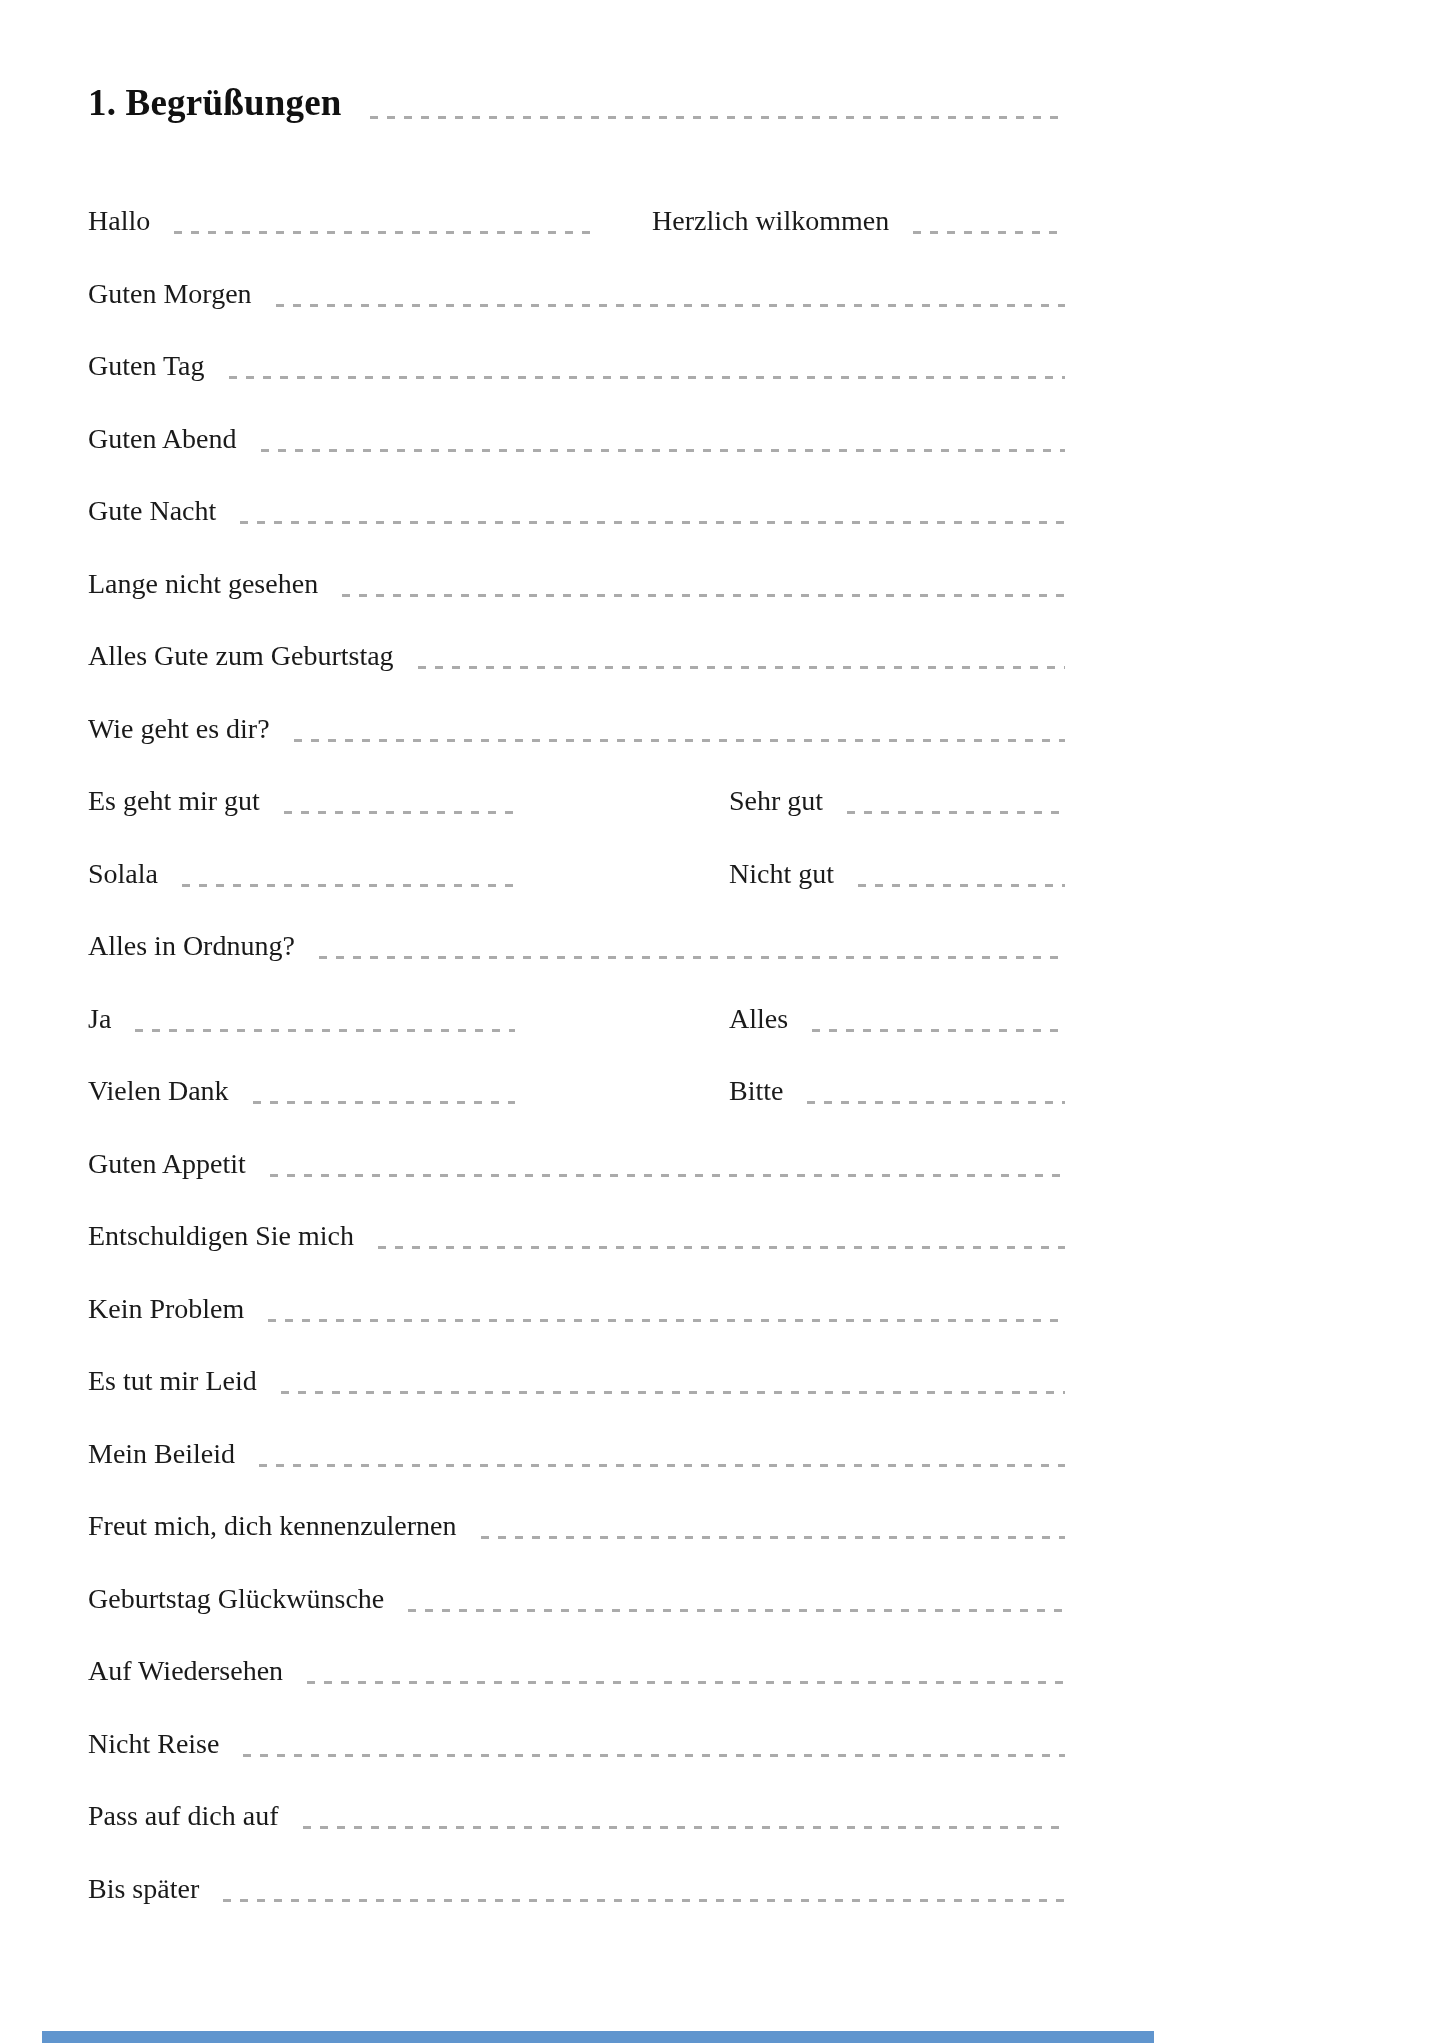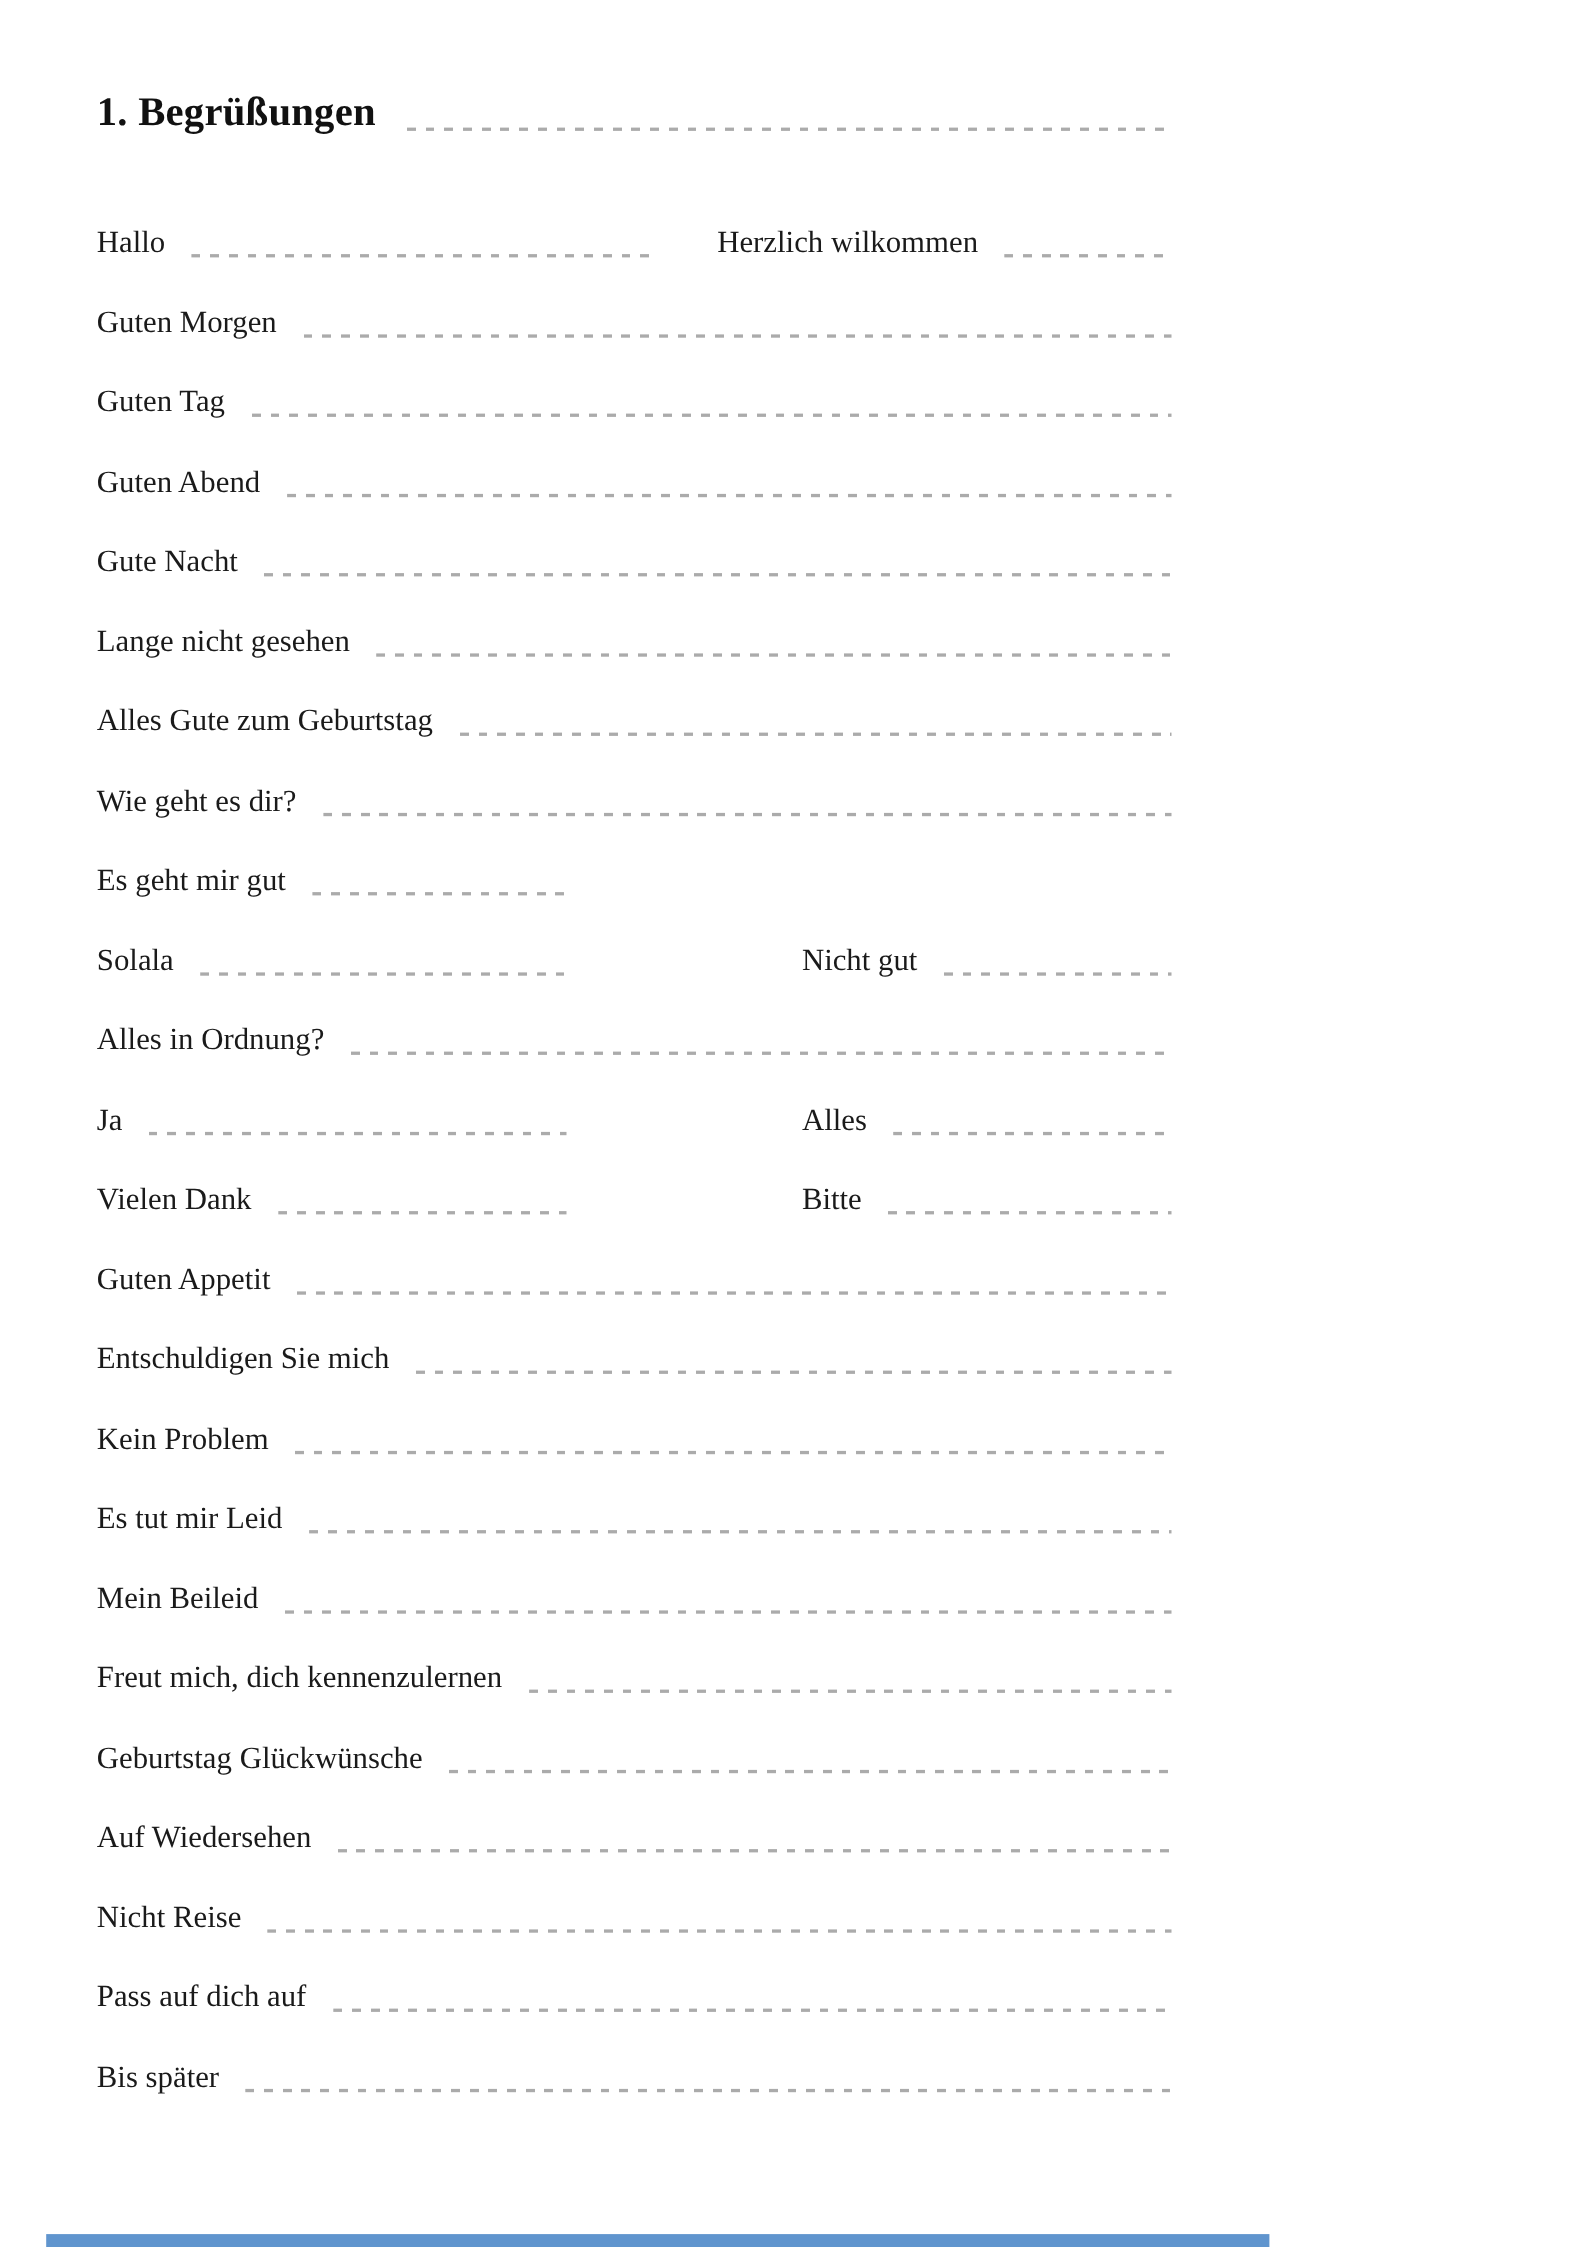--- a/index.html
+++ b/index.html
@@ -124,20 +124,24 @@
       <div class="row full">
         <span class="label">Wie geht es dir?</span>
         <span class="leader"></span>
       </div>
       <div class="row pair">
         <span class="cell-left">
           <span class="label">Es geht mir gut</span>
           <span class="leader"></span>
         </span>
         <span class="spacer"></span>
+        <span class="cell-right">
+          <span class="label">Sehr gut</span>
+          <span class="leader"></span>
+        </span>
       </div>
       <div class="row pair">
         <span class="cell-left">
           <span class="label">Solala</span>
           <span class="leader"></span>
         </span>
         <span class="spacer"></span>
         <span class="cell-right">
           <span class="label">Nicht gut</span>
           <span class="leader"></span>

